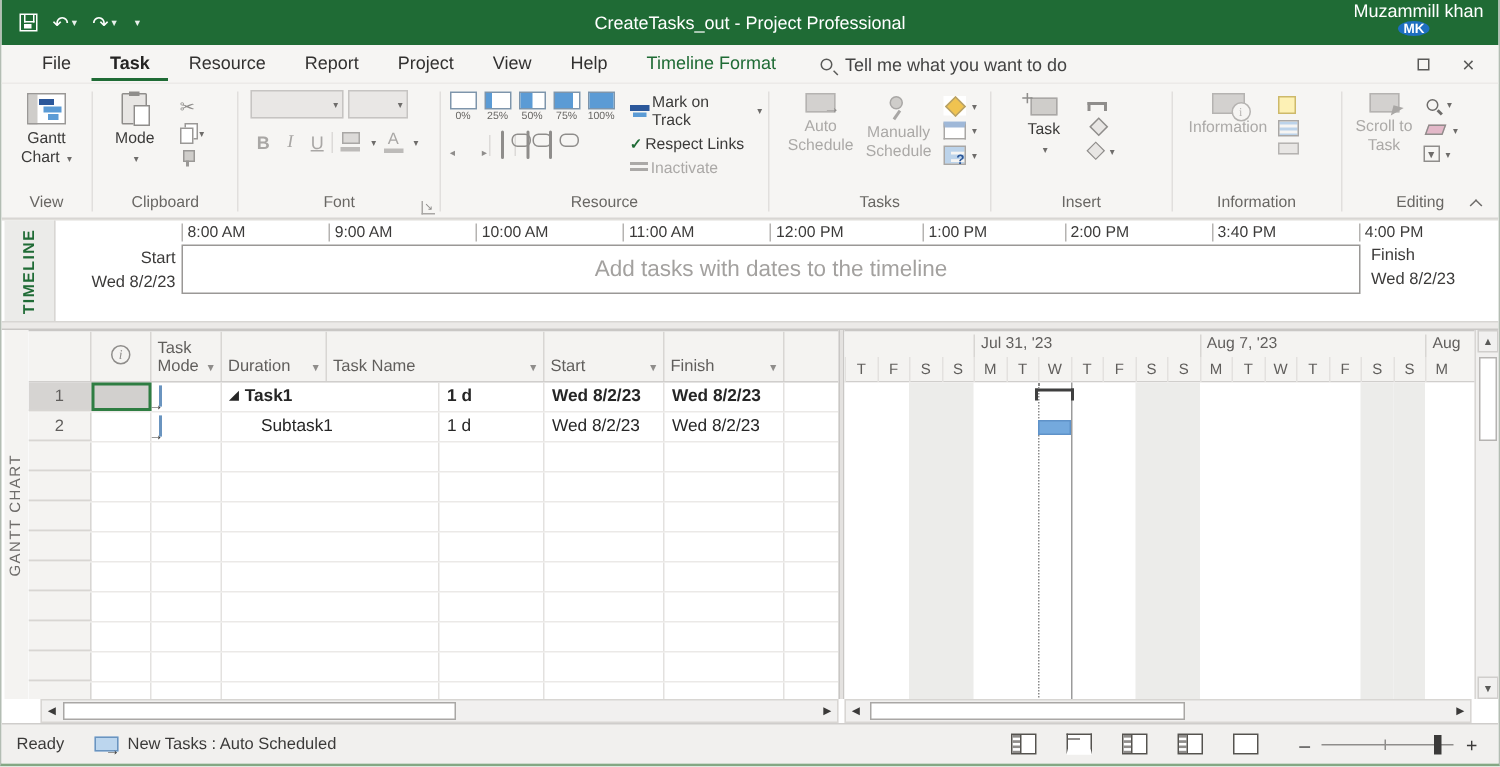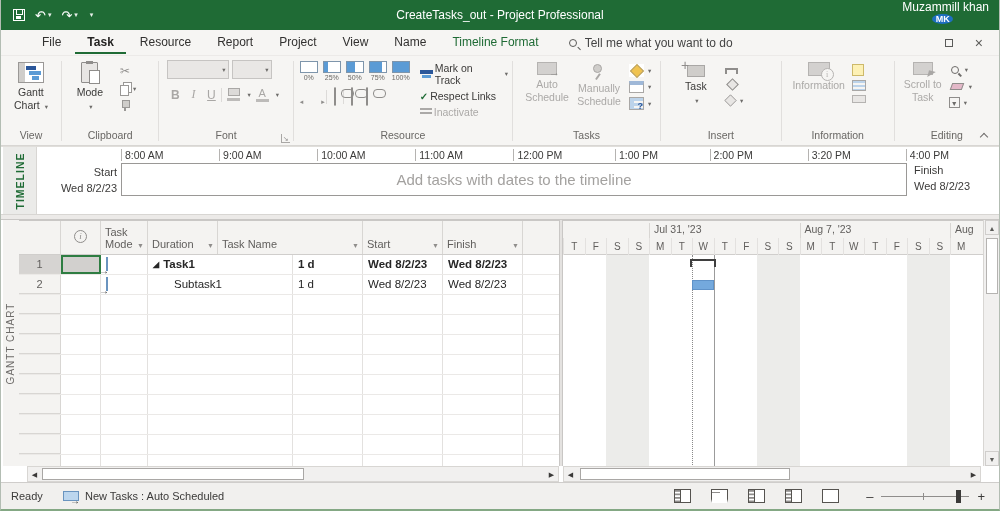--- a/index.html
+++ b/index.html
@@ -16,21 +16,21 @@
   .ic-save:after { content:""; position:absolute; bottom:1px; left:2px; width:5px; height:3px; background:#fff; }
   .tb-title { position:absolute; left:0; right:0; text-align:center; font-size:12px; pointer-events:none; }
   .tb-right { margin-left:auto; display:flex; align-items:center; height:100%;flex-direction:column; }
   .tb-user { font-size:12px; margin-right:10px; }
   .avatar { width:21px; height:21px; border-radius:50%; background:#1e6fc0; color:#fff; font-size:9px; font-weight:bold; display:flex; align-items:center; justify-content:center; margin-right:16px; }
   .winbtn { width:34px; height:30px; display:flex; align-items:center; justify-content:center; font-size:13px; }
   .ic-max { width:9px; height:9px; border:1px solid #fff; }
 
   
   .tabrow { position:absolute; top:30px; left:0; right:0; height:26px; background:#f6f5f3; display:flex; align-items:center; border-bottom:1px solid #eceae8; }
-  .tabs { display:flex; align-items:center; padding-left:29px; gap:2px; }
+  .tabs { display:flex; align-items:center; padding-left:15px; gap:2px; }
   .tab { padding:4px 12px 5px; font-size:12px; color:#323130; white-space:nowrap; }
   .tab.sel { font-weight:bold; color:#252423; border-bottom:2.5px solid #1f6b35; padding-bottom:2.5px; }
   .tab.accent { color:#1f6b35; }
   .tellme { display:flex; align-items:center; gap:8px; margin-left:18px; font-size:12px; color:#444; }
   .lens { width:8px; height:8px; border:1.4px solid #5a5a58; border-radius:50%; position:relative; }
   .lens:after { content:""; position:absolute; width:4px; height:1.4px; background:#5a5a58; transform:rotate(45deg); left:7px; top:8px; }
   .tabrow-right { margin-left:auto; display:flex; align-items:center; gap:22px; padding-right:16px; color:#5a5a58; }
   .ic-restore { width:8px; height:8px; border:1px solid #5a5a58; position:relative; background:#f6f5f3; }
   .ic-restore:before { content:""; position:absolute; top:-3px; left:2px; width:8px; height:8px; border:1px solid #5a5a58; z-index:-1; }
   .xmark { font-size:14px; line-height:1; }
@@ -212,21 +212,21 @@
   </div>
 
   <div class="tabrow">
     <div class="tabs" id="tabs">
         <div class="tab">File</div>
         <div class="tab sel">Task</div>
         <div class="tab">Resource</div>
         <div class="tab">Report</div>
         <div class="tab">Project</div>
         <div class="tab">View</div>
-        <div class="tab">Name</div>
+        <div class="tab">Help</div>
         <div class="tab accent">Timeline Format</div>
       </div>
     <div class="tellme">
       <span class="lens"></span>
       <span>Tell me what you want to do</span>
     </div>
     <div class="tabrow-right">
       <span class="ic-restore"></span>
       <span class="xmark">×</span>
     </div>
@@ -475,21 +475,21 @@
       <div>Wed 8/2/23</div>
     </div>
     <div class="tl-ticks" id="tlticks">
         <span class="ttick" style="left: 0px;">8:00 AM</span>
         <span class="ttick" style="left: 98.1px;">9:00 AM</span>
         <span class="ttick" style="left: 196.2px;">10:00 AM</span>
         <span class="ttick" style="left: 294.3px;">11:00 AM</span>
         <span class="ttick" style="left: 392.4px;">12:00 PM</span>
         <span class="ttick" style="left: 494px;">1:00 PM</span>
         <span class="ttick" style="left: 588.6px;">2:00 PM</span>
-        <span class="ttick" style="left: 686.7px;">3:20 PM</span>
+        <span class="ttick" style="left: 686.7px;">3:40 PM</span>
         <span class="ttick" style="left: 784.8px;">4:00 PM</span>
       </div>
     <div class="tl-band">
       <span>Add tasks with dates to the timeline</span>
     </div>
     <div class="tl-datebox finish">
       <div>Finish</div>
       <div>Wed 8/2/23</div>
     </div>
   </div>

